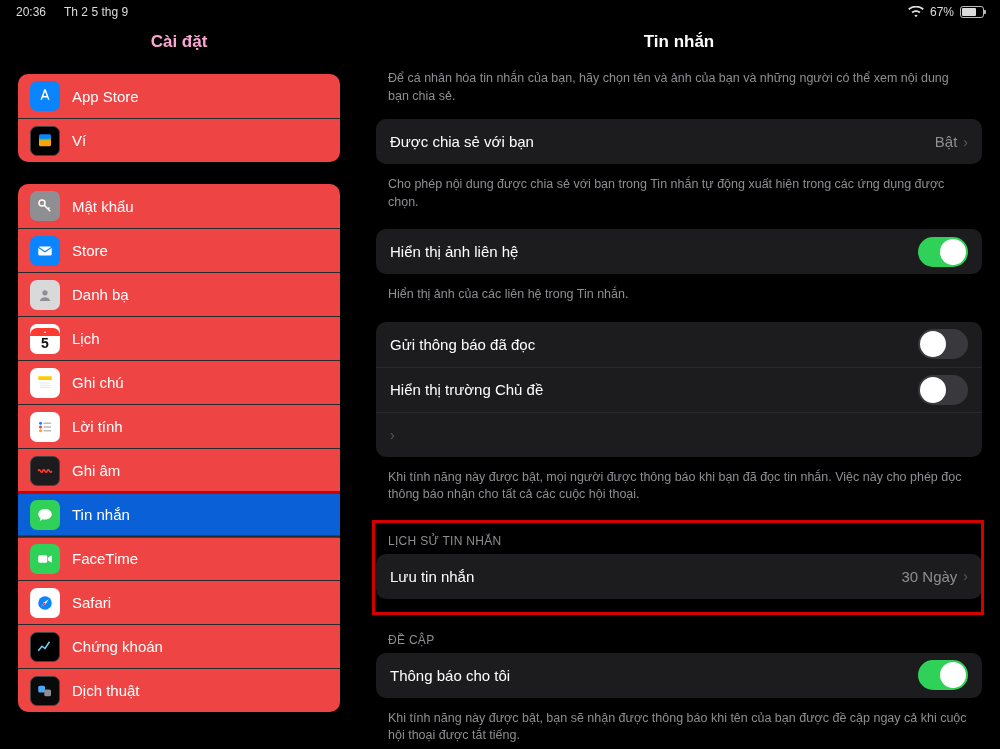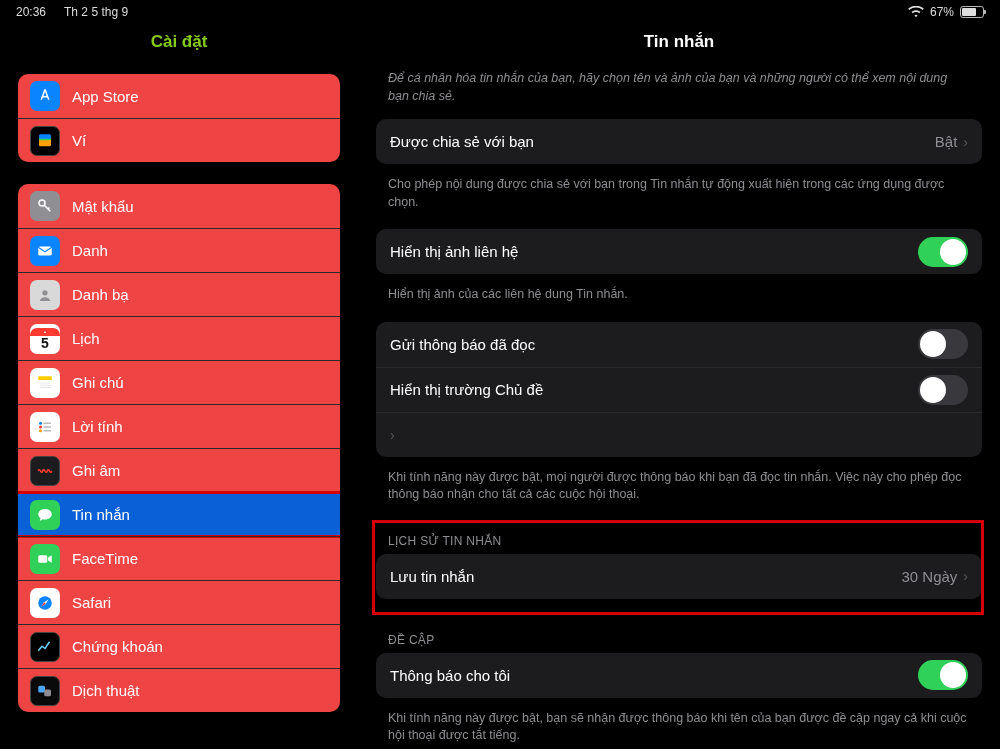--- a/index.html
+++ b/index.html
@@ -7,21 +7,21 @@
 
 
 .status-bar { display: flex; justify-content: space-between; align-items: center; padding: 0 16px; height: 24px; font-size: 12px; color: #ddd; }
 .status-left { display: flex; gap: 18px; align-items: center; }
 .status-right { display: flex; gap: 6px; align-items: center; justify-content: flex-end; }
 
 .columns { display: flex; height: calc(100% - 24px); }
 .sidebar { width: 358px; flex: 0 0 358px; padding: 8px 18px 0 18px; overflow: hidden; }
 .detail { flex: 1; padding: 8px 0 0 0; overflow: hidden; }
 
-.sidebar-title { text-align: center; font-size: 17px; font-weight: 600; color: #84cc16; margin-bottom: 22px; }
+.sidebar-title { text-align: center; font-size: 17px; font-weight: 600; color: #f9a8d4; margin-bottom: 22px; }
 .detail-title { text-align: center; font-size: 17px; font-weight: 600; color: #fff; margin-bottom: 18px; }
 
 .group { background: #ef4444; border-radius: 10px; overflow: hidden; margin-bottom: 22px; }
 .row { display: flex; align-items: center; height: 44px; padding: 0 12px; gap: 12px; border-top: 0.5px solid #2a2a2c; position: relative; }
 .group .row:first-child { border-top: none; }
 .row.selected { background: #0a60d6; }
 .row.redbox-sidebar::after { content: ""; position: absolute; left: -4px; right: -8px; top: -2px; bottom: -2px; border: 3px solid #d40000; pointer-events: none; }
 .row-label { font-size: 15px; color: #fff; flex: 1; }
 .row.selected .row-label { color: #fff; }
 
@@ -38,21 +38,21 @@
 .ic-reminders { background: #fff; }
 .ic-voice { background: #1c1c1e; border: 0.5px solid #444; }
 .ic-messages { background: #30d158; }
 .ic-facetime { background: #30d158; }
 .ic-safari { background: #fff; }
 .ic-stocks { background: #000; border: 0.5px solid #444; }
 .ic-translate { background: #0a0a0a; border: 0.5px solid #444; }
 
 
 .detail-inner { padding: 0 18px; }
-.d-desc { font-size: 12.5px; color: #8e8e93; padding: 0 12px 14px 12px; line-height: 1.4; font-style: italic; }
+.d-desc { font-size: 12.5px; color: #8e8e93; padding: 0 12px 14px 12px; line-height: 1.4; }
 .d-group { background: #1c1c1e; border-radius: 10px; overflow: hidden; margin-bottom: 6px; }
 .d-row { display: flex; align-items: center; height: 45px; padding: 0 14px; border-top: 0.5px solid #2a2a2c; }
 .d-group .d-row:first-child { border-top: none; }
 .d-label { font-size: 15px; color: #fff; flex: 1; }
 .d-value { font-size: 15px; color: #8e8e93; margin-right: 6px; }
 .chevron { color: #5a5a5e; font-size: 14px; }
 .d-footer { font-size: 12.5px; color: #8e8e93; padding: 6px 12px 18px 12px; line-height: 1.4; }
 .d-header { font-size: 12px; color: #8e8e93; padding: 6px 12px 6px 12px; text-transform: uppercase; letter-spacing: 0.3px; }
 
 .toggle { width: 50px; height: 30px; border-radius: 15px; position: relative; flex: 0 0 50px; }
@@ -130,21 +130,21 @@
         </div>
         <div class="row-label">Mật khẩu</div>
       </div>
       <div class="row">
         <div class="icon-box ic-mail">
           <svg viewBox="0 0 24 24">
               <rect x="3" y="6" width="18" height="12" rx="2" fill="#fff"></rect>
               <path d="M3 7l9 6 9-6" stroke="#0a84ff" stroke-width="1.5" fill="none"></path>
             </svg>
         </div>
-        <div class="row-label">Danh</div>
+        <div class="row-label">Store</div>
       </div>
       <div class="row">
         <div class="icon-box ic-contacts">
           <svg viewBox="0 0 24 24">
               <circle cx="12" cy="9" r="3.5" fill="#8e8e93"></circle>
               <path d="M5 20c1-4 5-5 7-5s6 1 7 5" fill="#8e8e93"></path>
             </svg>
         </div>
         <div class="row-label">Danh bạ</div>
       </div>
@@ -246,21 +246,21 @@
       <div class="d-footer">Cho phép nội dung được chia sẻ với bạn trong Tin nhắn tự động xuất hiện trong các ứng dụng được chọn.</div>
 
       <div class="d-group">
         <div class="d-row">
           <div class="d-label">Hiển thị ảnh liên hệ</div>
           <div class="toggle on">
               <div class="knob"></div>
             </div>
         </div>
       </div>
-      <div class="d-footer">Hiển thị ảnh của các liên hệ dung Tin nhắn.</div>
+      <div class="d-footer">Hiển thị ảnh của các liên hệ trong Tin nhắn.</div>
 
       <div class="d-group">
         <div class="d-row">
           <div class="d-label">Gửi thông báo đã đọc</div>
           <div class="toggle off">
               <div class="knob"></div>
             </div>
         </div>
         <div class="d-row">
           <div class="d-label">Hiển thị trường Chủ đề</div>

